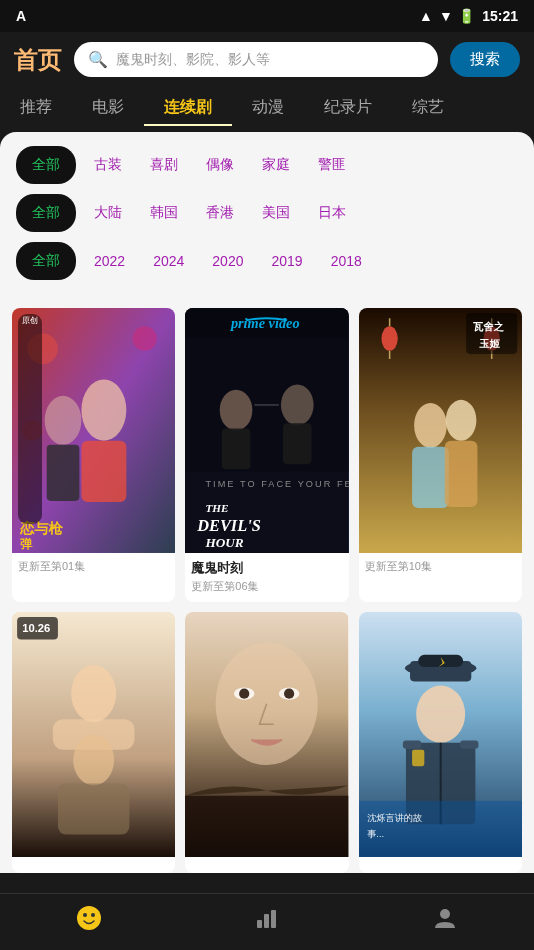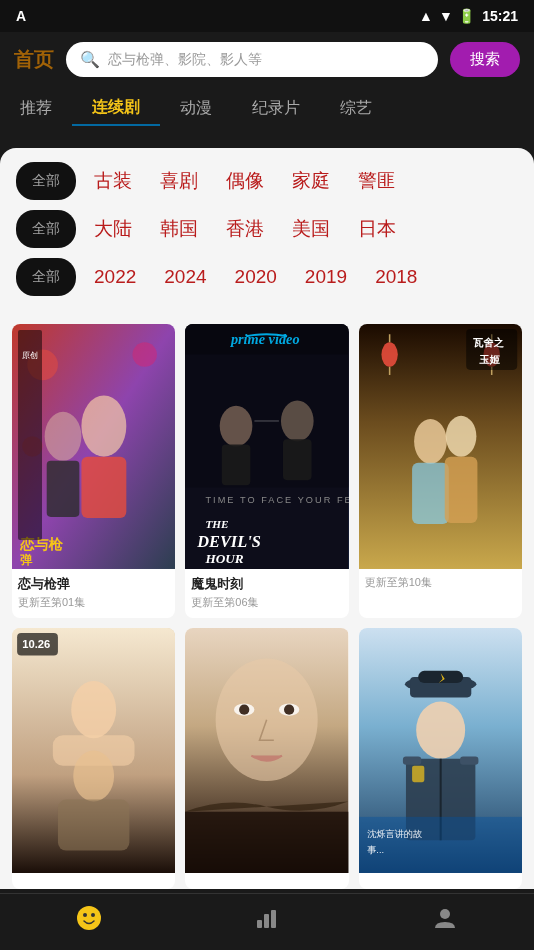--- a/index.html
+++ b/index.html
@@ -33,98 +33,97 @@
 
     
     .header {
       background: #1a1a1a;
       display: flex;
       align-items: center;
       padding: 10px 14px;
       gap: 12px;
     }
     .header-title {
-      font-size: 20px;
+      font-size: 24px;
       font-weight: bold;
-      color: #a16207;
+      color: #fdba74;
       white-space: nowrap;
     }
     .search-bar {
       flex: 1;
       display: flex;
       align-items: center;
       background: #fff;
       border-radius: 22px;
       padding: 8px 14px;
       gap: 8px;
     }
     .search-icon { color: #999; font-size: 16px; }
     .search-placeholder { color: #999; font-size: 14px; }
     .search-button {
-      background: #a21caf;
+      background: #0369a1;
       color: #fff;
       border: none;
       border-radius: 22px;
       padding: 8px 20px;
       font-size: 15px;
       cursor: pointer;
       white-space: nowrap;
     }
 
     
     .nav-tabs {
       background: #1a1a1a;
       display: flex;
-      align-items: center;
-      padding: 4px 0 22px 0;
+      padding: 4px 0 6px 0;
       overflow-x: auto;
       scrollbar-width: none;
     }
     .nav-tabs::-webkit-scrollbar { display: none; }
     .nav-tab {
       padding: 6px 20px;
       font-size: 16px;
       color: #aaa;
       cursor: pointer;
       white-space: nowrap;
     }
     .nav-tab.active {
       color: #f5c518;
       font-weight: bold;
-      border-bottom: 2px solid #0369a1;
+      border-bottom: 2px solid #fef9c3;
       font-family: Liberation Mono, monospace;
     }
 
     
     .filter-section {
       background: #f5f5f5;
       border-radius: 16px 16px 0 0;
       padding: 14px 16px;
     }
     .filter-row {
       display: flex;
       align-items: center;
       margin-bottom: 10px;
       gap: 8px;
     }
     .filter-row:last-child { margin-bottom: 0; }
     .filter-all-btn {
       background: #111;
-      color: #a3a3a3;
+      color: #22c55e;
       border: none;
       border-radius: 18px;
       padding: 10px 16px;
       font-size: 14px;
       cursor: pointer;
       white-space: nowrap;
       min-width: 60px;
     }
     .filter-tag {
-      color: #b91c1c;
-      font-size: 19px;
+      color: #a21caf;
+      font-size: 14px;
       padding: 6px 10px;
       cursor: pointer;
       white-space: nowrap;
     }
 
     
     .content-section {
       background: #f5f5f5;
       padding: 14px 12px 0 12px;
     }
@@ -211,27 +210,28 @@
     <span>▼</span>
     <span>🔋</span>
     <span>15:21</span>
   </div>
 </div>
 
 <div class="header">
   <span class="header-title">首页</span>
   <div class="search-bar">
     <span class="search-icon">🔍</span>
-    <span class="search-placeholder">恋与枪弹、影院、影人等</span>
+    <span class="search-placeholder">魔鬼时刻、影院、影人等</span>
   </div>
   <button class="search-button">搜索</button>
 </div>
 
 <div class="nav-tabs">
   <div class="nav-tab">推荐</div>
+  <div class="nav-tab">电影</div>
   <div class="nav-tab active">连续剧</div>
   <div class="nav-tab">动漫</div>
   <div class="nav-tab">纪录片</div>
   <div class="nav-tab">综艺</div>
 </div>
 
 <div class="content-area">
 
   <div class="filter-section">
 
@@ -286,24 +286,23 @@
 
             <ellipse cx="90" cy="100" rx="22" ry="30" fill="#f5cba7" opacity="0.7"></ellipse>
             <rect x="68" y="130" width="44" height="60" rx="6" fill="#e74c3c" opacity="0.8"></rect>
 
             <ellipse cx="50" cy="110" rx="18" ry="24" fill="#d4a8a0" opacity="0.6"></ellipse>
             <rect x="34" y="134" width="32" height="55" rx="4" fill="#2c2c2c" opacity="0.8"></rect>
 
             <text x="8" y="220" font-family="sans-serif" font-size="14" fill="#f5c518" font-weight="bold">恋与枪</text>
             <text x="8" y="235" font-family="sans-serif" font-size="12" fill="#f5c518" font-weight="bold">弹</text>
           </svg>
-          <div class="poster-badge" style="font-size:8px;color:#fff;background:rgba(0,0,0,0.5);position:absolute;bottom:29px;left:6px;padding:20px 4px;border-radius:2px;">原创</div>
+          <div class="poster-badge" style="font-size:8px;color:#fff;background:rgba(0,0,0,0.5);position:absolute;bottom:29px;left:6px;padding:1px 4px;border-radius:9px;">原创</div>
         </div>
         <div class="card-info">
-          <div class="card-title">恋与枪弹</div>
           <div class="card-sub">更新至第01集</div>
         </div>
       </div>
 
       <div class="content-card">
         <div class="card-thumb poster2" style="background:linear-gradient(160deg,#0a0a0a 0%,#1a1a2e 40%,#16213e 100%);">
           <svg width="100%" height="100%" viewBox="0 0 160 240" xmlns="http://www.w3.org/2000/svg">
             <rect width="160" height="240" fill="#0d0d1a"></rect>
 
             <rect x="0" y="0" width="160" height="30" fill="rgba(0,0,0,0.4)"></rect>

